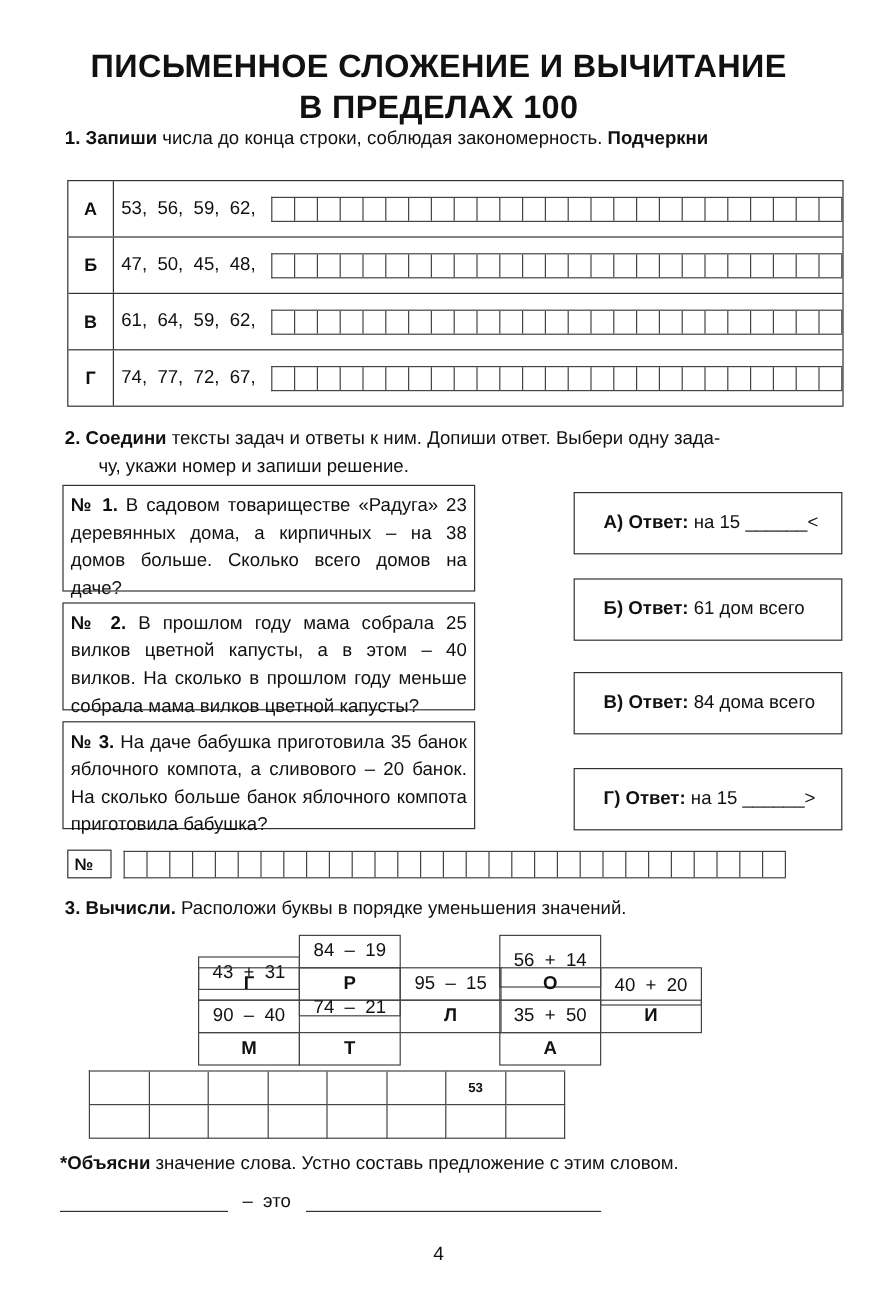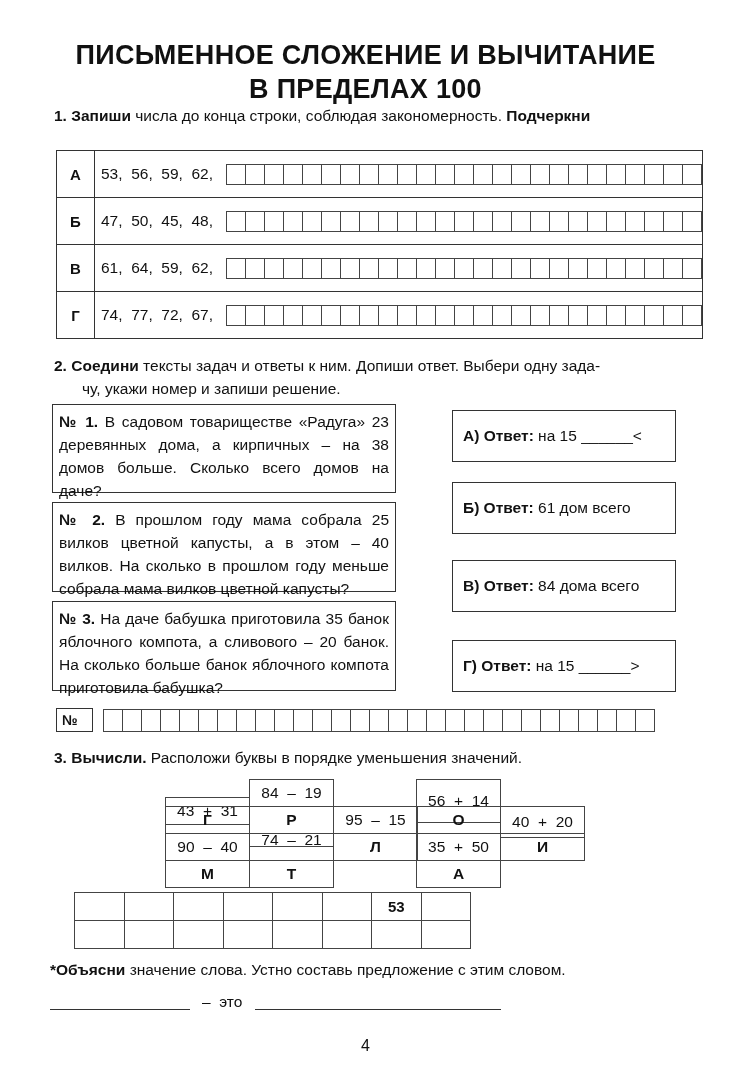--- a/index.html
+++ b/index.html
@@ -13,28 +13,28 @@
   
   .seq-table { left:56px; top:150px; width:645px; border:1.5px solid #333; }
   .seq-row { height:46px; border-bottom:1.5px solid #333; display:flex; align-items:center; position:relative; }
   .seq-row:last-child { border-bottom:none; }
   .seq-letter { width:37px; height:100%; border-right:1.5px solid #333; display:flex; align-items:center; justify-content:center; font-weight:bold; font-size:15px; }
   .seq-nums { padding-left:6px; font-size:15.5px; white-space:pre; width:125px; }
   .cells { display:flex; border-top:1.2px solid #444; border-bottom:1.2px solid #444; border-left:1.2px solid #444; height:19px; }
   .cell { width:19px; border-right:1.2px solid #444; box-sizing:border-box; }
   
   .prob { left:52px; width:344px; border:1.5px solid #333; padding:5px 6px 4px 6px; font-size:15.5px; line-height:23px; text-align:justify; box-sizing:border-box; }
-  .ans { left:452px; width:224px; height:52px; border:1.5px solid #333; display:flex; align-items:center; padding-left:10px; box-sizing:border-box; font-size:15.5px; white-space:pre; }
+  .ans { left:478px; width:224px; height:52px; border:1.5px solid #333; display:flex; align-items:center; padding-left:24px; box-sizing:border-box; font-size:15.5px; white-space:pre; }
   .num-row { left:56px; top:708px; display:flex; align-items:center; }
   .num-label { width:30px; height:22px; border:1.5px solid #333; font-weight:bold; font-size:14px; display:flex; align-items:center; padding-left:5px; }
   
   .g { position:absolute; border:1.2px solid #444; box-sizing:border-box; display:flex; align-items:center; justify-content:center; font-size:15.5px; white-space:pre; }
   .g.letter { font-weight:bold; }
   .ans-grid { position:absolute; left:74px; top:892px; display:grid; grid-template-columns:repeat(8, 49.5px); grid-template-rows:28px 28px; border-left:1.2px solid #444; border-top:1.2px solid #444; }
-  .ans-grid div { border-right:1.2px solid #444; border-bottom:1.2px solid #444; display:flex; align-items:center; justify-content:center; font-weight:bold; font-size:15px; }
+  .ans-grid div { border-right:1.2px solid #444; border-bottom:1.2px solid #444; display:flex; align-items:center; justify-content:center; font-weight:bold; font-size:11px; }
   .line { position:absolute; border-bottom:1.2px solid #333; height:0; }
   .page-num { left:0; width:731px; text-align:center; font-size:16px; top:1037px; }
 </style>
 </head>
 <body>
 
 <div class="abs title" style="top:38px;">
   <div>ПИСЬМЕННОЕ СЛОЖЕНИЕ И ВЫЧИТАНИЕ</div>
   <div>В ПРЕДЕЛАХ 100</div>
 </div>

